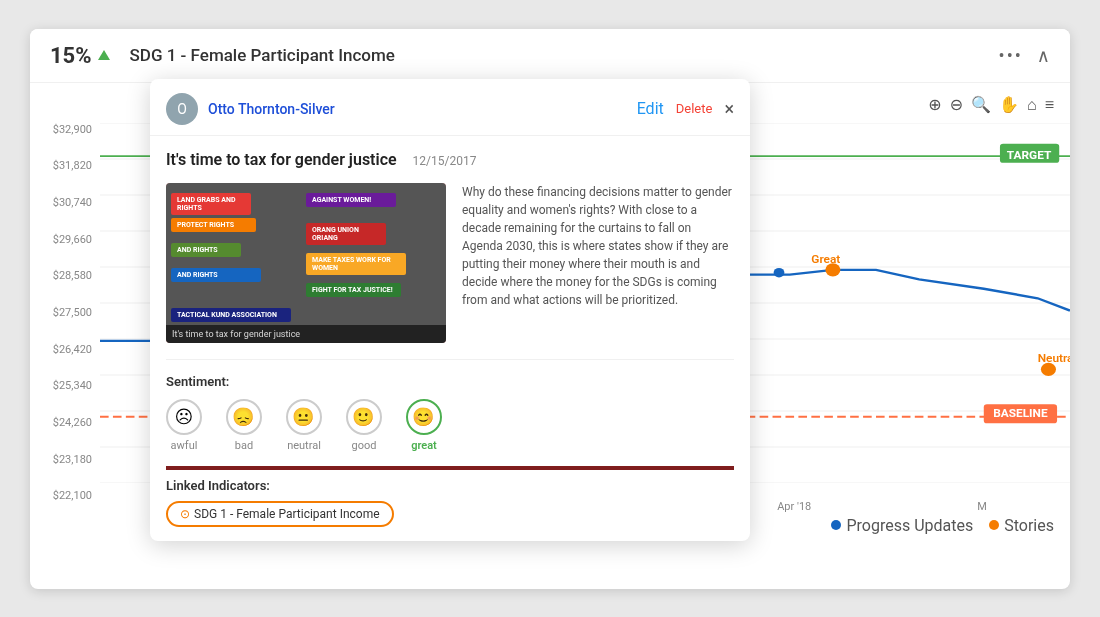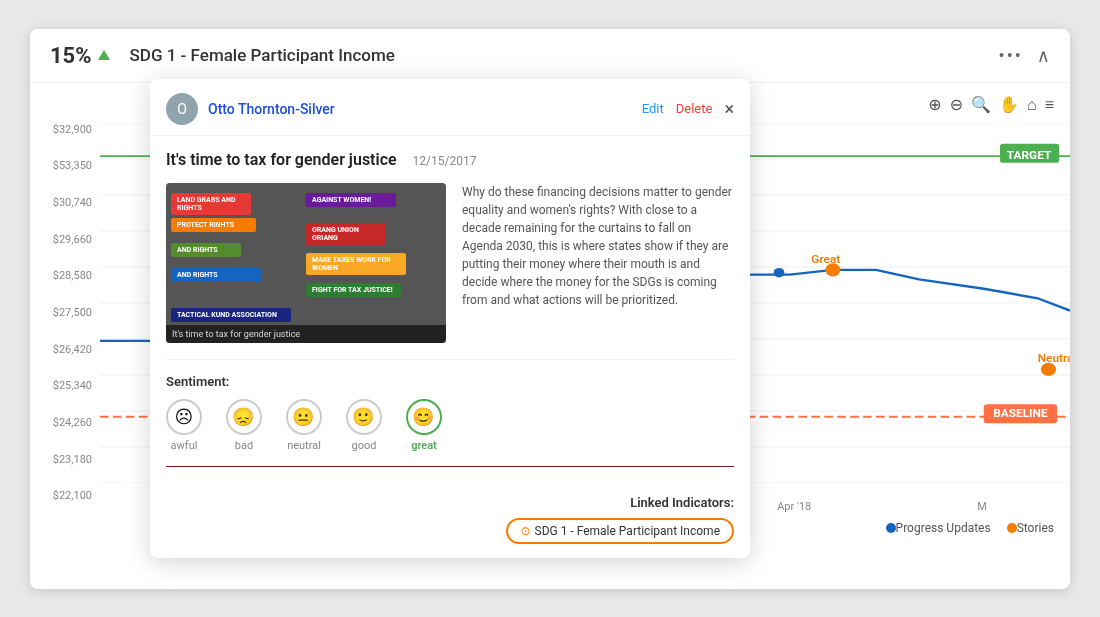--- a/index.html
+++ b/index.html
@@ -136,21 +136,22 @@
       position: absolute;
       bottom: 8px;
       right: 16px;
       display: flex;
       align-items: center;
       gap: 16px;
     }
     .legend-item {
       display: flex;
       align-items: center;
-      font-size: 12px;
+      gap: 5px;
+      font-size: 16px;
       color: #555;
     }
     .legend-dot {
       width: 10px;
       height: 10px;
       border-radius: 50%;
     }
     
     .modal-overlay {
       position: absolute;
@@ -183,21 +184,21 @@
       flex-shrink: 0;
     }
     .modal-username {
       flex: 1;
       font-size: 14px;
       font-weight: 500;
       color: #1d4ed8;
     }
     .modal-edit {
       color: #2196f3;
-      font-size: 13px;
+      font-size: 16px;
       cursor: pointer;
       margin-right: 12px;
     }
     .modal-delete {
       color: #f44336;
       font-size: 13px;
       cursor: pointer;
       margin-right: 12px;
     }
     .modal-close {
@@ -327,23 +328,22 @@
     .sentiment-text {
       font-size: 11px;
       color: #888;
     }
     .sentiment-text.active {
       color: #4caf50;
       font-weight: 600;
     }
     
     .linked-section {
-      border-top: 1px solid #7f1d1d;
-      padding-top: 28px;
-      text-align: right;
+      border-top: 4px solid #7f1d1d;
+      padding-top: 8px;
     }
     .linked-label {
       font-size: 13px;
       font-weight: 600;
       color: #333;
       margin-bottom: 8px;
     }
     .linked-tag {
       display: inline-flex;
       align-items: center;
@@ -383,21 +383,21 @@
       <span class="chart-toolbar-icon">⊕</span>
       <span class="chart-toolbar-icon">⊖</span>
       <span class="chart-toolbar-icon">🔍</span>
       <span class="chart-toolbar-icon">✋</span>
       <span class="chart-toolbar-icon">⌂</span>
       <span class="chart-toolbar-icon">≡</span>
     </div>
 
     <div class="y-axis">
       <span class="y-label">$32,900</span>
-      <span class="y-label">$53,350</span>
+      <span class="y-label">$31,820</span>
       <span class="y-label">$30,740</span>
       <span class="y-label">$29,660</span>
       <span class="y-label">$28,580</span>
       <span class="y-label">$27,500</span>
       <span class="y-label">$26,420</span>
       <span class="y-label">$25,340</span>
       <span class="y-label">$24,260</span>
       <span class="y-label">$23,180</span>
       <span class="y-label">$22,100</span>
     </div>

